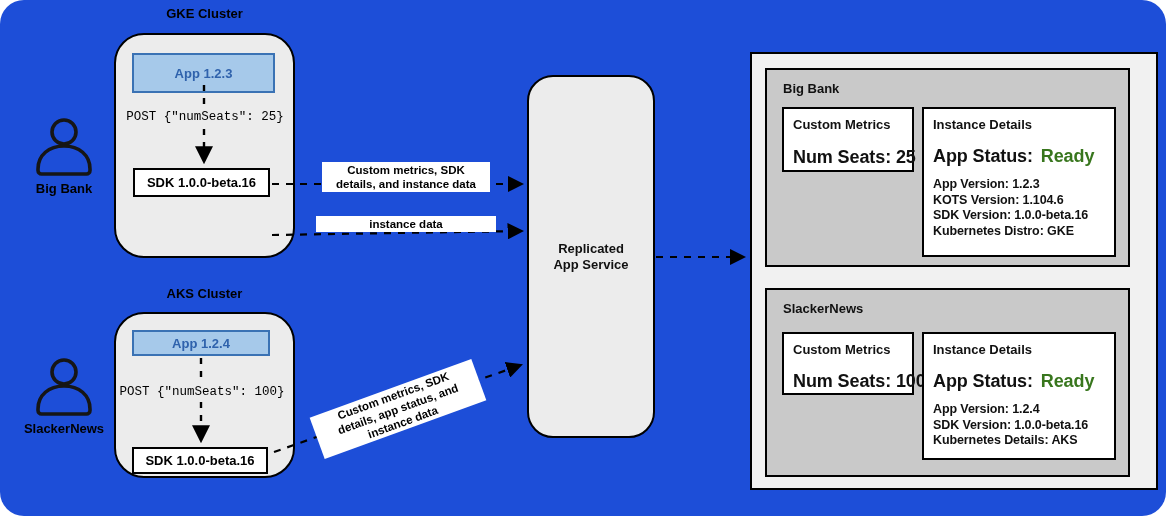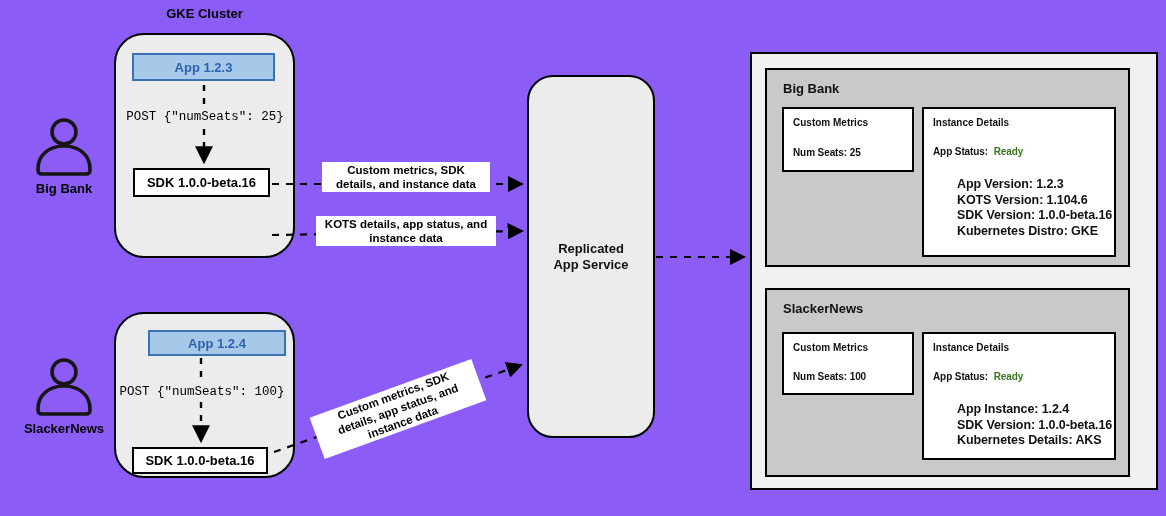--- a/index.html
+++ b/index.html
@@ -1,20 +1,21 @@
 <!DOCTYPE html>
 <html><head>
 <meta charset="utf-8">
 <style>
   * { margin:0; padding:0; box-sizing:border-box; }
   html,body { background:#ffffff; }
   #stage {
-    position:relative; width:1166px; height:516px; background:#8b5cf6;
+    position:relative; width:1166px; height:516px; background:#1d4ed8;
     font-family:"Liberation Sans","DejaVu Sans",sans-serif; color:#111;
     overflow:hidden;
+    border-radius:24px;
   }
   .abs { position:absolute; }
   .title { font-weight:bold; font-size:13px; text-align:center; color:#000; }
   .cluster {
     background:#ececec; border:2px solid #000; border-radius:30px;
   }
   .node {
     background:#ffffff; border:2px solid #000;
     display:flex; align-items:center; justify-content:center;
     font-weight:bold; font-size:13px; color:#000; text-align:center;
@@ -34,48 +35,49 @@
   }
   .service {
     background:#ececec; border:2px solid #000; border-radius:26px;
     display:flex; flex-direction:column; align-items:center; justify-content:center;
     font-weight:bold; font-size:13px; line-height:16px; text-align:center;
   }
   .platform { background:#f1f1f1; border:2px solid #000; }
   .tenant { background:#c9c9c9; border:2px solid #000; }
   .tenant-name { position:absolute; left:16px; top:11px; font-weight:bold; font-size:13px; }
   .whitebox { position:absolute; background:#fff; border:2px solid #000; }
-  .wb-title { position:absolute; left:9px; top:8px; font-weight:bold; font-size:10px; white-space:nowrap; }
-  .wb-line { position:absolute; left:9px; font-weight:bold; font-size:10px; white-space:nowrap; letter-spacing:-0.1px; }
+  .wb-title { position:absolute; left:9px; top:8px; font-weight:bold; font-size:13px; white-space:nowrap; }
+  .wb-line { position:absolute; left:9px; font-weight:bold; font-size:18px; white-space:nowrap; letter-spacing:-0.1px; }
   .detail-lines { position:absolute; left:9px; top:68px; font-weight:bold; font-size:12.5px; line-height:15.5px; letter-spacing:-0.1px; }
-  .detail-lines div { white-space:nowrap;margin-left:24px; }
+  .detail-lines div { white-space:nowrap; }
   .ready { color:#38761d; }
   svg.overlay { position:absolute; left:0; top:0; z-index:2; pointer-events:none; }
   .z3 { z-index:3; }
   .person { stroke:#161616; stroke-width:3.6; fill:none; stroke-linejoin:round; stroke-linecap:round; }
 </style>
 </head>
 <body>
 
 <div id="stage">
 
   <div class="abs title" style="left:114px; top:6px; width:181px;">GKE Cluster</div>
   <div class="abs cluster" style="left:114px; top:33px; width:181px; height:225px;"></div>
-  <div class="abs appnode" style="left:132px; top:53px; width:143px; height:28px; z-index:1;">App 1.2.3</div>
+  <div class="abs appnode" style="left:132px; top:53px; width:143px; height:40px; z-index:1;">App 1.2.3</div>
   <div class="abs mono" style="left:120px; top:110px; width:170px; z-index:1;">POST {"numSeats": 25}</div>
   <div class="abs node" style="left:133px; top:168px; width:137px; height:29px; z-index:1;">SDK 1.0.0-beta.16</div>
 
   <svg class="abs" style="left:34px; top:118px; z-index:1;" width="60" height="62" viewBox="0 0 60 62">
     <circle class="person" cx="30" cy="14" r="12"></circle>
     <path class="person" d="M4 51 C4 37 15 28 30 28 C45 28 56 37 56 51 L56 52.5 C56 54.4 54.4 56 52.5 56 L7.5 56 C5.6 56 4 54.4 4 52.5 Z"></path>
   </svg>
   <div class="abs title" style="left:12px; top:181px; width:104px;">Big Bank</div>
 
+  <div class="abs title" style="left:114px; top:286px; width:181px;">AKS Cluster</div>
   <div class="abs cluster" style="left:114px; top:312px; width:181px; height:166px;"></div>
-  <div class="abs appnode" style="left:132px; top:330px; width:138px; height:26px; z-index:1;margin-left:16px;">App 1.2.4</div>
+  <div class="abs appnode" style="left:132px; top:330px; width:138px; height:26px; z-index:1;">App 1.2.4</div>
   <div class="abs mono" style="left:117px; top:385px; width:170px; z-index:1;">POST {"numSeats": 100}</div>
   <div class="abs node" style="left:132px; top:447px; width:136px; height:27px; z-index:1;">SDK 1.0.0-beta.16</div>
 
   <svg class="abs" style="left:34px; top:358px; z-index:1;" width="60" height="62" viewBox="0 0 60 62">
     <circle class="person" cx="30" cy="14" r="12"></circle>
     <path class="person" d="M4 51 C4 37 15 28 30 28 C45 28 56 37 56 51 L56 52.5 C56 54.4 54.4 56 52.5 56 L7.5 56 C5.6 56 4 54.4 4 52.5 Z"></path>
   </svg>
   <div class="abs title" style="left:2px; top:421px; width:124px;">SlackerNews</div>
 
   <svg class="overlay" width="1166" height="516" viewBox="0 0 1166 516">
@@ -96,21 +98,20 @@
       <path d="M274 452 L521 365" marker-end="url(#ah)"></path>
       <path d="M656 257 L744 257" marker-end="url(#ah)"></path>
     </g>
   </svg>
 
   <div class="abs arrowlabel z3" style="left:322px; top:162px; width:168px;">
     <div>Custom metrics, SDK</div>
     <div>details, and instance data</div>
   </div>
   <div class="abs arrowlabel z3" style="left:316px; top:216px; width:180px;">
-    <div>KOTS details, app status, and</div>
     <div>instance data</div>
   </div>
   <div class="abs arrowlabel z3" style="left:312px; top:387px; width:172px; transform:rotate(-20deg);">
     <div>Custom metrics, SDK</div>
     <div>details, app status, and</div>
     <div>instance data</div>
   </div>
 
   <div class="abs service" style="left:527px; top:75px; width:128px; height:363px; z-index:1;">
     <div>Replicated</div>
@@ -146,21 +147,21 @@
         <div class="wb-title">Custom Metrics</div>
         <div class="wb-line" style="top:37px;">Num Seats: 100</div>
       </div>
       <div class="whitebox" style="left:155px; top:42px; width:194px; height:128px;">
         <div class="wb-title">Instance Details</div>
         <div class="wb-line" style="top:37px;">
           <span>App Status:</span>
           <span class="ready" style="margin-left:3px;">Ready</span>
         </div>
         <div class="detail-lines">
-          <div>App Instance: 1.2.4</div>
+          <div>App Version: 1.2.4</div>
           <div>SDK Version: 1.0.0-beta.16</div>
           <div>Kubernetes Details: AKS</div>
         </div>
       </div>
     </div>
 
   </div>
 </div>
 
 </body></html>

